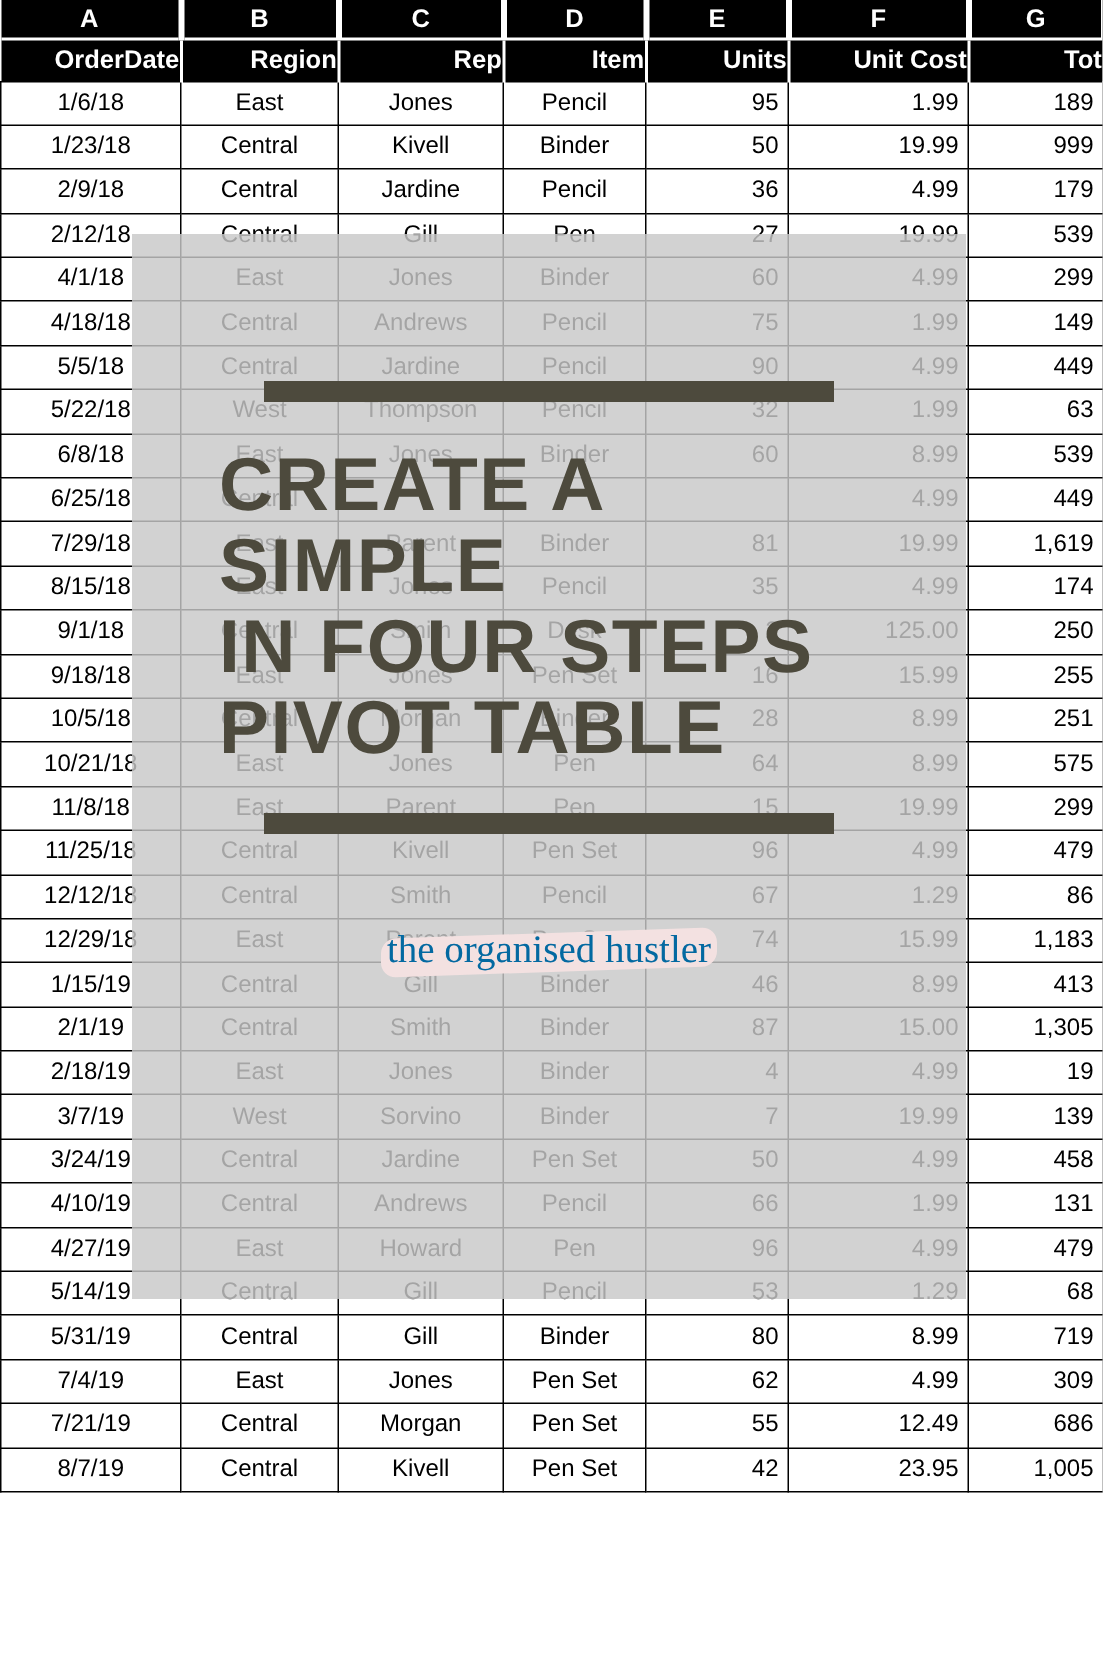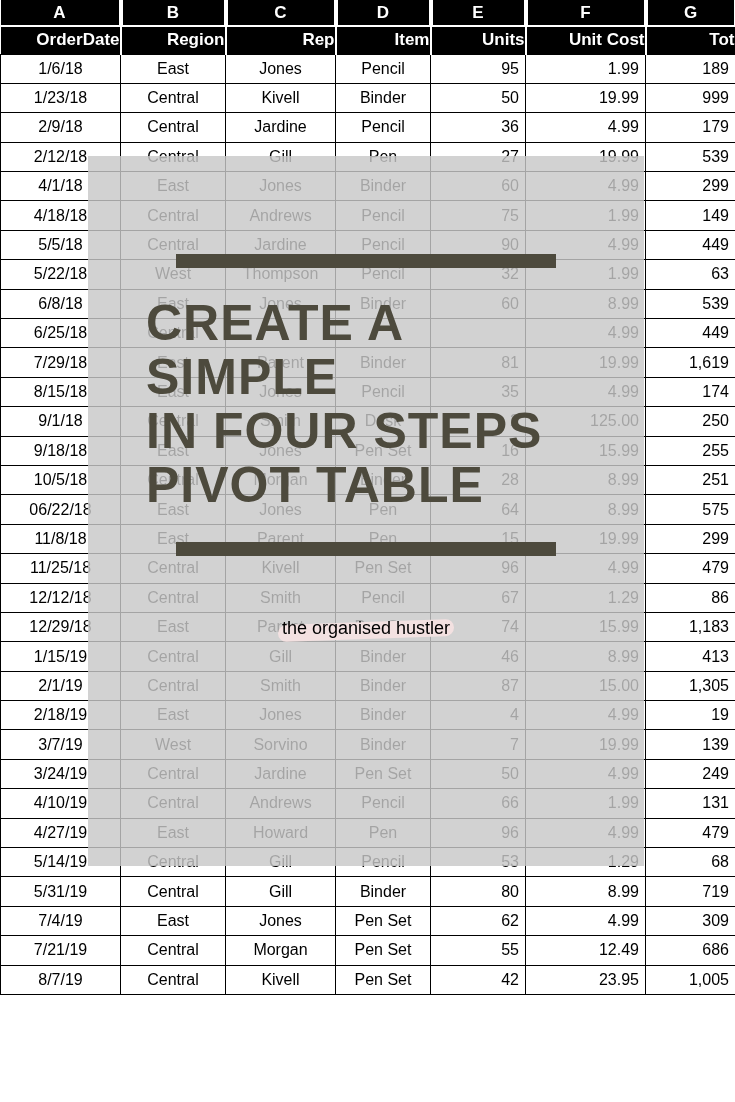--- a/index.html
+++ b/index.html
@@ -50,22 +50,22 @@
     margin: 28px 0 30px 0;
     width: 440px;
     font-stretch: condensed;
   }
   .brand-wrap { margin-top: 60px; position: relative; display: inline-block; }
   .brand-bg {
     position: absolute; left: 10px; right: 10px; top: 6px; bottom: 2px;
     background: #f3e1e1; border-radius: 10px; transform: skewY(-2deg);
   }
   .brand {
-    position: relative; font-family: Liberation Sans, sans-serif;
-    font-size: 18px; color: #000000; padding: 2px 14px;
+    position: relative; font-family: Liberation Serif, serif;
+    font-size: 26px; color: #0369a1; padding: 2px 14px;
   }
 </style>
 </head>
 <body>
 <div class="sheet">
 
 <table>
   <colgroup>
     <col class="cA">
         <col class="cB">
@@ -225,21 +225,21 @@
         <tr class="data">
           <td class="ctr">10/5/18</td>
           <td class="ctr">Central</td>
           <td class="ctr">Morgan</td>
           <td class="ctr">Binder</td>
           <td class="num">28</td>
           <td class="num">8.99</td>
           <td class="num">251</td>
         </tr>
         <tr class="data">
-          <td class="ctr">06/22/18</td>
+          <td class="ctr">10/21/18</td>
           <td class="ctr">East</td>
           <td class="ctr">Jones</td>
           <td class="ctr">Pen</td>
           <td class="num">64</td>
           <td class="num">8.99</td>
           <td class="num">575</td>
         </tr>
         <tr class="data">
           <td class="ctr">11/8/18</td>
           <td class="ctr">East</td>
@@ -312,21 +312,21 @@
           <td class="num">19.99</td>
           <td class="num">139</td>
         </tr>
         <tr class="data">
           <td class="ctr">3/24/19</td>
           <td class="ctr">Central</td>
           <td class="ctr">Jardine</td>
           <td class="ctr">Pen Set</td>
           <td class="num">50</td>
           <td class="num">4.99</td>
-          <td class="num">249</td>
+          <td class="num">458</td>
         </tr>
         <tr class="data">
           <td class="ctr">4/10/19</td>
           <td class="ctr">Central</td>
           <td class="ctr">Andrews</td>
           <td class="ctr">Pencil</td>
           <td class="num">66</td>
           <td class="num">1.99</td>
           <td class="num">131</td>
         </tr>

